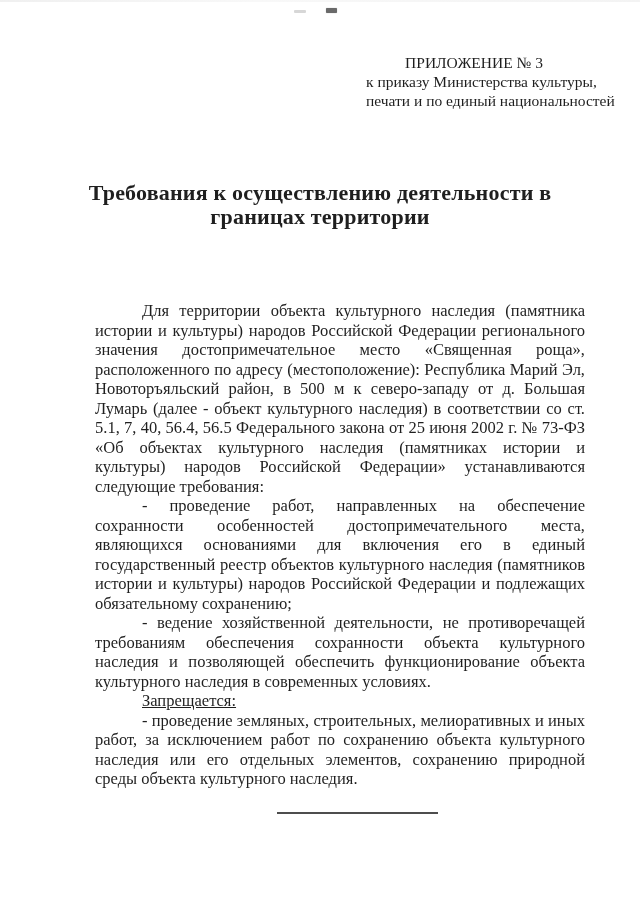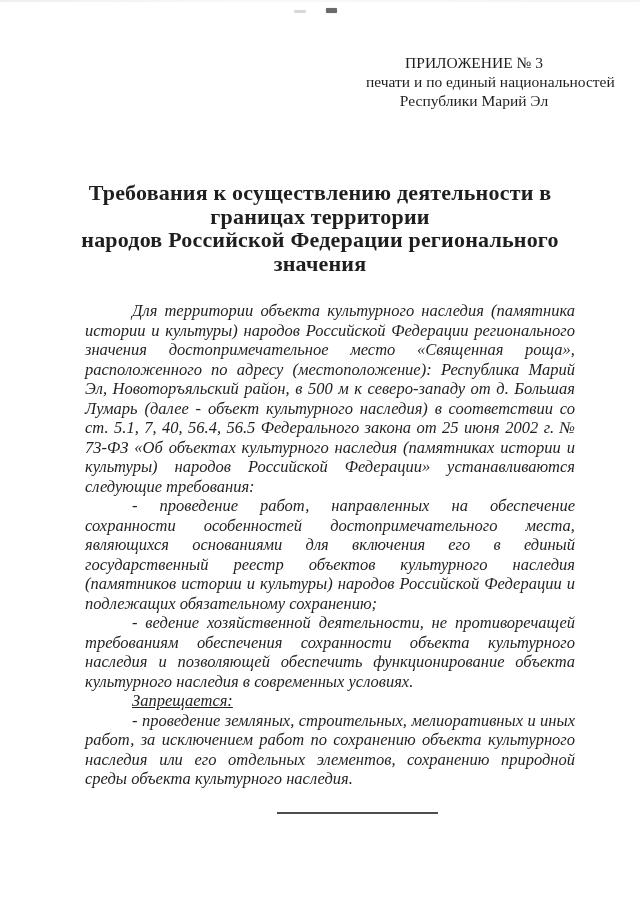--- a/index.html
+++ b/index.html
@@ -60,26 +60,25 @@
     text-align: center;
     font-weight: bold;
     font-size: 22px;
     line-height: 23.6px;
     letter-spacing: 0.2px;
   }
 
   .body-block {
     position: absolute;
     top: 301px;
-    left: 85px;
+    left: 95px;
     width: 490px;
     font-size: 16.5px;
     line-height: 19.5px;
     text-align: justify;
-    font-style: italic;
   }
   .body-block p {
     margin: 0;
     text-indent: 47px;
   }
   .para-underline {
     text-decoration: underline;
   }
 
   .footnote-rule {
@@ -95,27 +94,26 @@
 <body>
 
 <div class="page">
 
   <div class="scan-edge"></div>
   <div class="smudge-a"></div>
   <div class="smudge-b"></div>
 
   <div class="header-block">
     <div>ПРИЛОЖЕНИЕ № 3</div>
+    <div>к приказу Министерства культуры,</div>
     <div>печати и по единый национальностей</div>
-    <div>Республики Марий Эл</div>
   </div>
 
   <div class="title-block">
     <div>Требования к осуществлению деятельности в границах территории</div>
-    <div>народов Российской Федерации регионального значения</div>
   </div>
 
   <div class="body-block">
     <p>Для территории объекта культурного наследия (памятника истории и культуры) народов Российской Федерации регионального значения достопримечательное место «Священная роща», расположенного по адресу (местоположение): Республика Марий Эл, Новоторъяльский район, в 500 м к северо-западу от д. Большая Лумарь (далее - объект культурного наследия) в соответствии со ст. 5.1, 7, 40, 56.4, 56.5 Федерального закона от 25 июня 2002 г. № 73-ФЗ «Об объектах культурного наследия (памятниках истории и культуры) народов Российской Федерации» устанавливаются следующие требования:</p>
     <p>- проведение работ, направленных на обеспечение сохранности особенностей достопримечательного места, являющихся основаниями для включения его в единый государственный реестр объектов культурного наследия (памятников истории и культуры) народов Российской Федерации и подлежащих обязательному сохранению;</p>
     <p>- ведение хозяйственной деятельности, не противоречащей требованиям обеспечения сохранности объекта культурного наследия и позволяющей обеспечить функционирование объекта культурного наследия в современных условиях.</p>
     <p class="para-underline">Запрещается:</p>
     <p>- проведение земляных, строительных, мелиоративных и иных работ, за исключением работ по сохранению объекта культурного наследия или его отдельных элементов, сохранению природной среды объекта культурного наследия.</p>
   </div>
 

